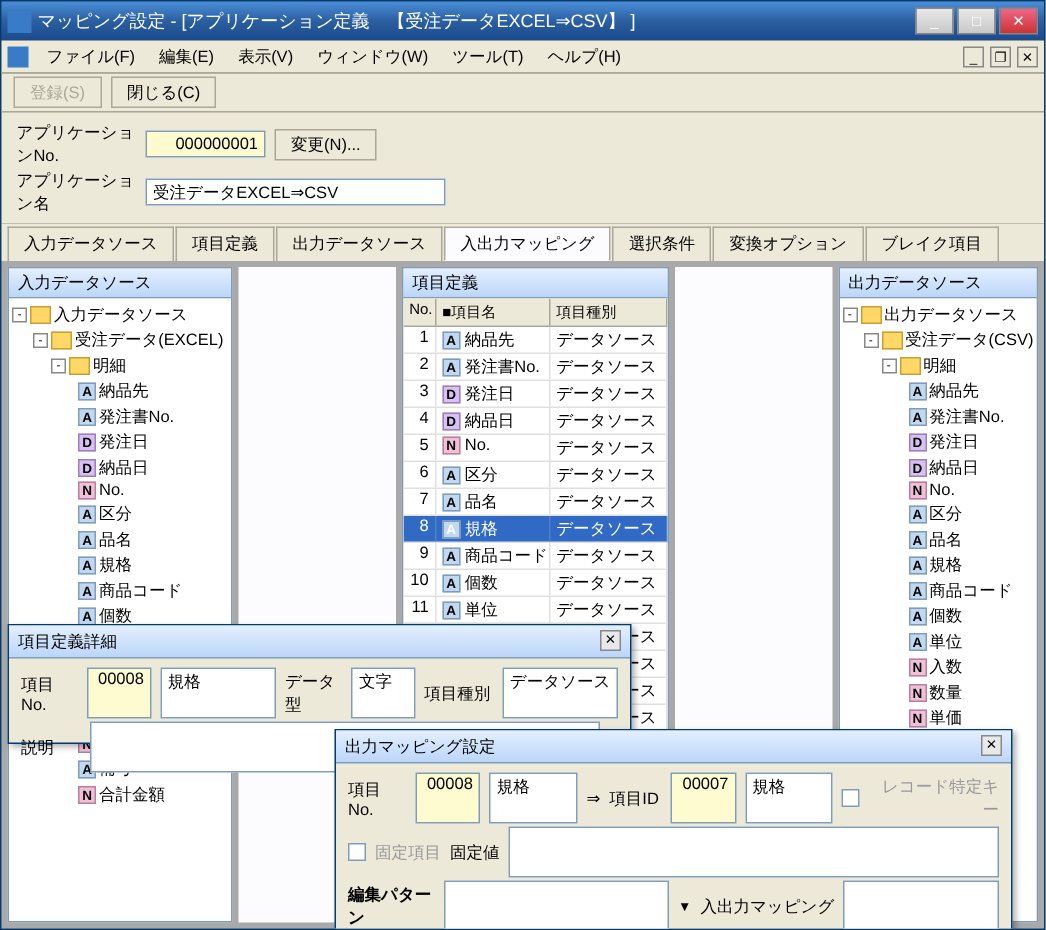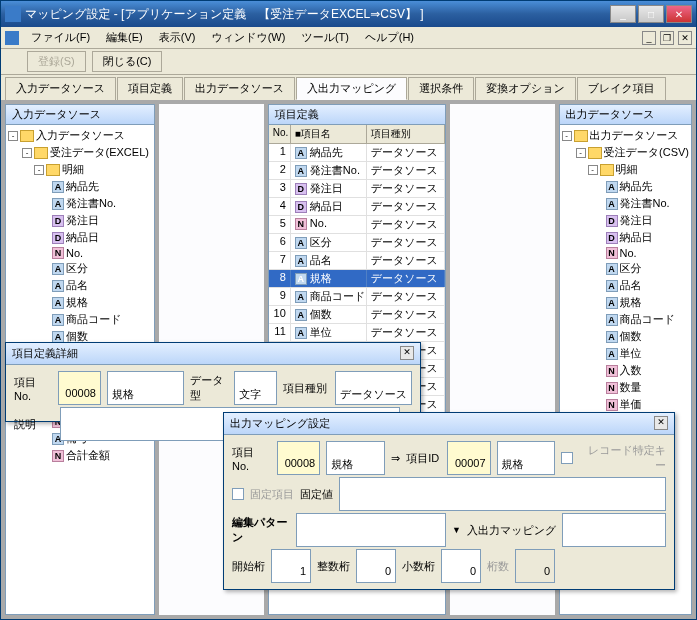--- a/index.html
+++ b/index.html
@@ -8,21 +8,21 @@
 .titlebar { height: 26px; background: linear-gradient(to bottom, #4a8ed8, #2b5fa0, #1a4a8c); display: flex; align-items: center; padding: 0 4px; color: white; }
 .titlebar-icon { width: 16px; height: 16px; background: #3a7bc8; margin-right: 4px; }
 .titlebar-text { flex: 1; font-size: 12px; }
 .win-btns { display: flex; gap: 2px; }
 .win-btn { width: 26px; height: 18px; border: 1px solid #888; background: linear-gradient(#e8e8e8, #c8c8c8); font-size: 10px; display: flex; align-items: center; justify-content: center; }
 .win-btn.close { background: linear-gradient(#e68, #c33); color: white; }
 .menubar { height: 22px; background: #ece9d8; display: flex; align-items: center; padding: 0 4px; border-bottom: 1px solid #aca899; position: relative; }
 .menu-item { padding: 2px 8px; cursor: pointer; }
 .menubar-right { position: absolute; right: 4px; display: flex; gap: 4px; }
 .mini-btn { width: 14px; height: 14px; border: 1px solid #888; font-size: 9px; display: flex; align-items: center; justify-content: center; }
-.toolbar { height: 26px; background: #ece9d8; display: flex; align-items: center; padding: 2px 26px; gap: 6px; border-bottom: 1px solid #aca899; }
+.toolbar { height: 26px; background: #ece9d8; display: flex; align-items: center; padding: 2px 8px; gap: 6px; border-bottom: 1px solid #aca899; }
 .btn { padding: 2px 10px; background: #ece9d8; border: 1px solid #aca899; cursor: pointer; }
 .btn.disabled { color: #aca899; }
 .form-area { padding: 4px 10px; background: #ece9d8; }
 .form-row { display: flex; align-items: center; margin: 2px 0; gap: 6px; }
 .form-label { width: 80px; }
 .form-field { background: white; border: 1px solid #7f9db9; padding: 1px 4px; height: 18px; display: flex; align-items: center; }
 .form-field.yellow { background: #fffbd0; width: 80px; justify-content: flex-end; }
 .tabs { display: flex; background: #ece9d8; padding: 2px 4px 0; }
 .tab { padding: 3px 10px; background: #ece9d8; border: 1px solid #aca899; border-bottom: none; margin-right: 1px; cursor: pointer; position: relative; }
 .tab.active { background: #fcfcfe; border-bottom: 1px solid #fcfcfe; z-index: 2; }
@@ -41,21 +41,21 @@
 .center-panel { flex: 0 0 178px; }
 .grid-header { display: flex; background: #ece9d8; border-bottom: 1px solid #aca899; }
 .grid-header-cell { padding: 2px 4px; border-right: 1px solid #aca899; font-size: 10px; }
 .grid-row { display: flex; border-bottom: 1px solid #e0e0e0; font-size: 10px; }
 .grid-row.selected { background: #316ac5; color: white; }
 .grid-cell { padding: 1px 4px; border-right: 1px solid #e0e0e0; overflow: hidden; white-space: nowrap; }
 .grid-row.selected .grid-cell { border-right-color: #5080c5; }
 .dialog { position: absolute; background: #ece9d8; border: 1px solid #003c74; display: flex; flex-direction: column; box-shadow: 2px 2px 4px rgba(0,0,0,0.3); }
 .dialog-header { background: linear-gradient(#e3efff, #bcd6f9); padding: 3px 6px; display: flex; justify-content: space-between; border-bottom: 1px solid #7f9db9; }
 .dialog-body { padding: 4px 8px; }
-.input-field { background: white; border: 1px solid #7f9db9; padding: 15px 4px; height: 34px; }
+.input-field { background: white; border: 1px solid #7f9db9; padding: 1px 4px; height: 34px; }
 .input-field.yellow { background: #fffbd0; }
 .checkbox { width: 12px; height: 12px; border: 1px solid #7f9db9; background: white; }
 .disabled-text { color: #999; text-align: right; }
 .side-panel { flex: 0 0 130px; }
 .links-area { flex: 1; background: #fcfcfe; position: relative; }
 .close-x { width: 14px; height: 14px; border: 1px solid #888; background: #e8e8e8; font-size: 9px; text-align: center; cursor: pointer; }
 </style>
 </head>
 <body>
 
@@ -83,20 +83,31 @@
       <div class="mini-btn">❐</div>
       <div class="mini-btn">✕</div>
     </div>
   </div>
 
   <div class="toolbar">
     <div class="btn disabled">登録(S)</div>
     <div class="btn">閉じる(C)</div>
   </div>
 
+  <div class="form-area">
+    <div class="form-row">
+      <div class="form-label">アプリケーションNo.</div>
+      <div class="form-field yellow">000000001</div>
+      <div class="btn">変更(N)...</div>
+    </div>
+    <div class="form-row">
+      <div class="form-label">アプリケーション名</div>
+      <div class="form-field" style="width:200px;">受注データEXCEL⇒CSV</div>
+    </div>
+  </div>
 
   <div class="tabs">
     <div class="tab">入力データソース</div>
     <div class="tab">項目定義</div>
     <div class="tab">出力データソース</div>
     <div class="tab active">入出力マッピング</div>
     <div class="tab">選択条件</div>
     <div class="tab">変換オプション</div>
     <div class="tab">ブレイク項目</div>
   </div>

